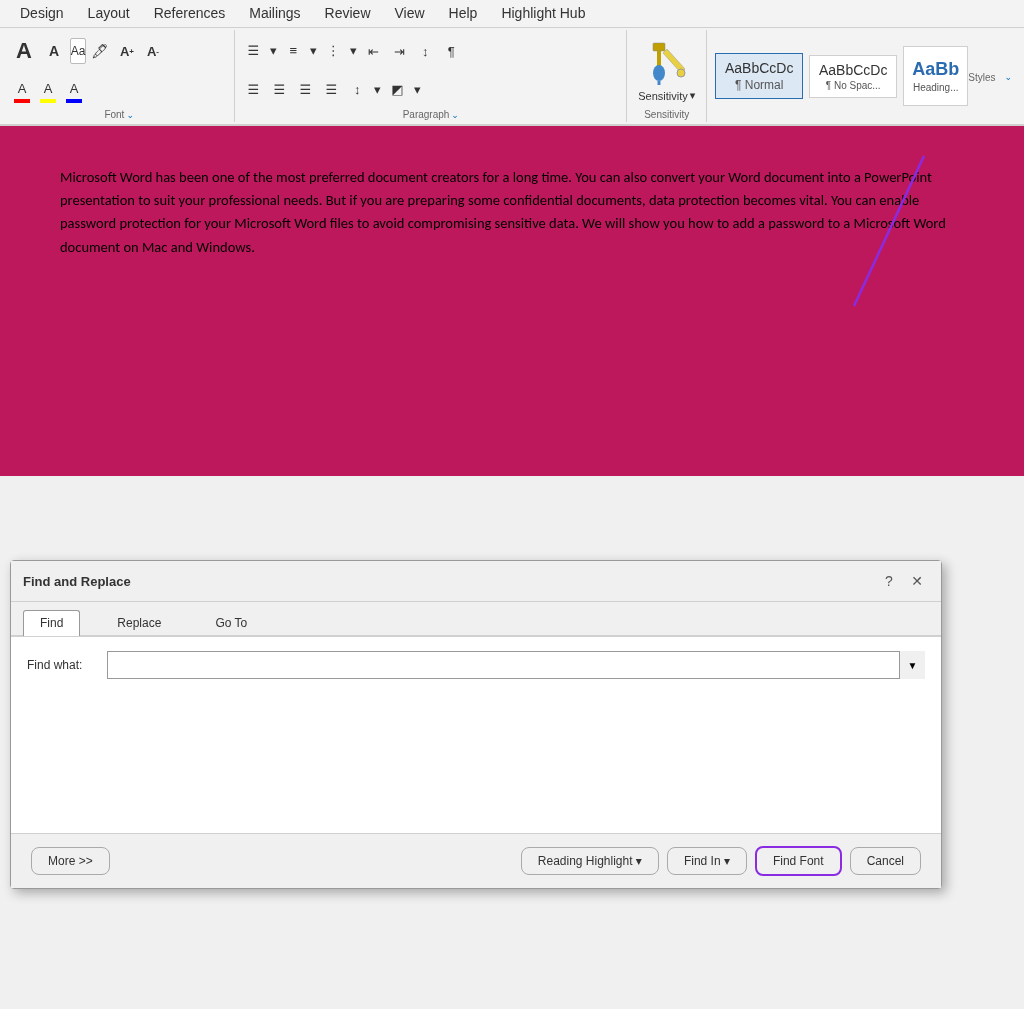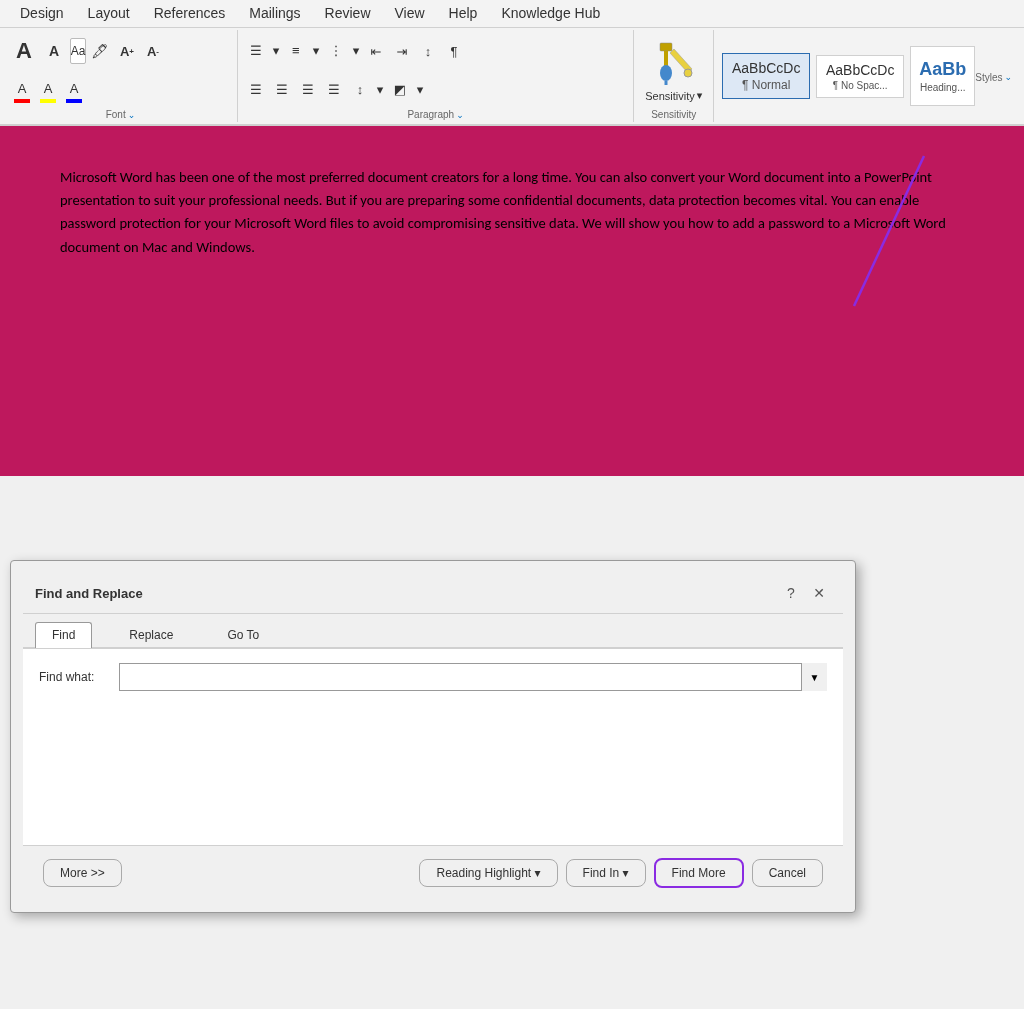--- a/index.html
+++ b/index.html
@@ -29,26 +29,26 @@
       line-height: 1.6;
       color: #000;
       font-family: Calibri, 'Segoe UI', Arial, sans-serif;
     }
 
     
     .dialog-overlay {
       position: absolute;
       top: 560px;
       left: 10px;
-      width: 846px;
+      width: 932px;
       background: #f0f0f0;
       border: 1px solid #999;
       box-shadow: 4px 4px 12px rgba(0,0,0,0.3);
       border-radius: 4px;
-      padding: 12px;
+      padding: 0;
       z-index: 100;
     }
 
     .dialog-title-bar {
       display: flex;
       align-items: center;
       justify-content: space-between;
       padding: 8px 12px;
       background: #f0f0f0;
       border-bottom: 1px solid #d0d0d0;
@@ -173,21 +173,21 @@
 
 <div>
   <div style="display:flex; background:#f3f3f3; border-bottom:1px solid #d0d0d0; padding:0 8px; height:28px; align-items:flex-end;">
     <button class="ribbon-tab">Design</button>
     <button class="ribbon-tab">Layout</button>
     <button class="ribbon-tab">References</button>
     <button class="ribbon-tab">Mailings</button>
     <button class="ribbon-tab">Review</button>
     <button class="ribbon-tab">View</button>
     <button class="ribbon-tab">Help</button>
-    <button class="ribbon-tab">Knowledge Hub</button>
+    <button class="ribbon-tab">Highlight Hub</button>
   </div>
 
   <div style="display:flex; background:#f3f3f3; border-bottom:2px solid #d0d0d0; align-items:stretch; padding:2px 4px; min-height:98px;">
 
     <div style="display:flex; flex-direction:column; padding:2px 6px; border-right:1px solid #d0d0d0; min-width:80px;">
       <div style="display:flex; gap:3px; align-items:center; flex-wrap:wrap; flex:1;">
 
         <div style="display:flex; gap:2px; align-items:center;">
           <button class="icon-btn" style="font-size:22px; font-weight:bold; width:28px; height:28px;">A</button>
           <button class="icon-btn" style="font-size:14px; font-weight:bold; width:28px; height:28px; vertical-align:top;">A</button>
@@ -291,21 +291,21 @@
         <div class="style-box" style="min-width:88px; padding:6px 8px; cursor:pointer; border:1px solid #d0d0d0; background:white;">
           <span style="font-size:14px; color:#333;">AaBbCcDc</span>
           <span style="font-size:10px; color:#555; margin-top:2px; display:block;">¶ No Spac...</span>
         </div>
 
         <div class="style-box" style="min-width:60px; padding:12px 8px; cursor:pointer; border:1px solid #d0d0d0; background:white; overflow:hidden;">
           <span style="font-size:18px; color:#2b6cb0; font-weight:bold;">AaBb</span>
           <span style="font-size:10px; color:#555; margin-top:2px; display:block;">Heading...</span>
         </div>
       </div>
-      <div style="font-size:10px; color:#666; text-align:center; padding-top:2px; display:flex; align-items:center; gap:2px;">
+      <div style="font-size:10px; color:#666; text-align:center; padding-top:2px; display:flex; align-items:center; gap:9px;">
         <span>Styles</span>
         <span style="font-size:9px; color:#0070c0; cursor:pointer;">⌄</span>
       </div>
     </div>
 
   </div>
 </div>
 
 <div style="background:#be185d; padding:40px 60px 30px; position:relative; min-height:350px;">
 
@@ -344,16 +344,16 @@
     </div>
 
     <div style="height:130px;"></div>
   </div>
 
   <div class="dialog-footer">
     <button class="dialog-btn">More &gt;&gt;</button>
     <div style="flex:1;"></div>
     <button class="dialog-btn">Reading Highlight ▾</button>
     <button class="dialog-btn">Find In ▾</button>
-    <button class="dialog-btn primary">Find More</button>
+    <button class="dialog-btn primary">Find Font</button>
     <button class="dialog-btn">Cancel</button>
   </div>
 </div>
 
 </body></html>

